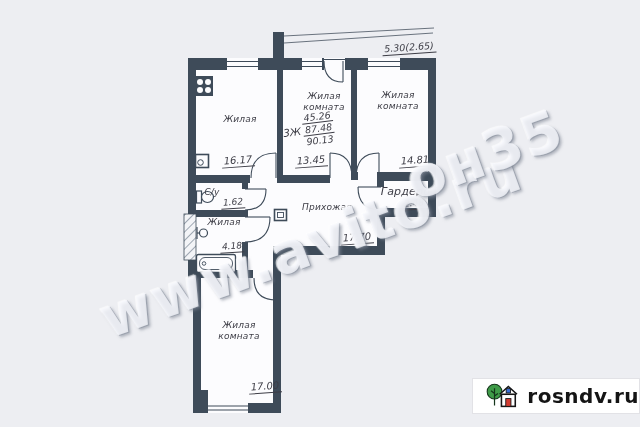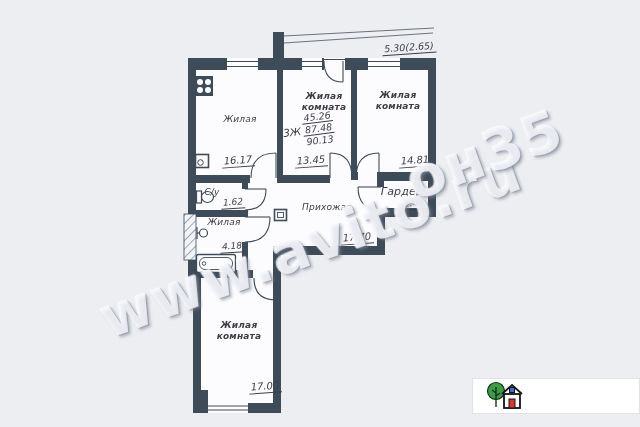--- a/index.html
+++ b/index.html
@@ -3,21 +3,21 @@
 <meta charset="utf-8">
 <style>
   html,body{margin:0;padding:0;}
   body{width:640px;height:427px;overflow:hidden;background:var(--bg,#edeef2);
        font-family:"DejaVu Sans",sans-serif;}
   #stage{position:relative;width:640px;height:427px;background:var(--bg,#edeef2);}
   #plan-svg{position:absolute;left:0;top:0;z-index:1;}
   .lbl{position:absolute;z-index:2;color:var(--txt,#3d3d46);font-style:italic;
        font-size:9px;line-height:1.2;text-align:center;letter-spacing:.2px;
        transform:translate(-50%,-50%);white-space:nowrap;}
-  .lbl.wrap{white-space:normal;width:58px;font-weight:bold;}
+  .lbl.wrap{white-space:normal;width:58px;}
   .num{position:absolute;z-index:2;color:var(--txt,#3d3d46);font-style:italic;
        font-size:10px;transform:translate(-50%,-50%) rotate(-4deg);}
   .num span{display:inline-block;border-bottom:1px solid var(--txt,#3d3d46);
        padding:0 2px 1px;}
   .summary{position:absolute;left:283px;top:112px;z-index:2;display:flex;
        align-items:center;gap:2px;color:var(--txt,#3d3d46);font-style:italic;
        transform:rotate(-7deg);}
   .summary .type{font-size:10.5px;}
   .summary .stack{display:flex;flex-direction:column;align-items:center;}
   .summary .stack span{font-size:9.5px;padding:0 2px;}
@@ -227,15 +227,16 @@
 
   <div id="logo">
     <svg width="42" height="30" viewBox="0 0 42 30">
       <circle cx="11" cy="10" r="8.5" fill="#3f9b48" stroke="#14351a" stroke-width="1.2"></circle>
       <path d="M11,6 L11,26 M11,12 L7,9 M11,15 L15,12" stroke="#14351a" stroke-width="1.4" fill="none"></path>
       <path d="M17,13 L27,4 L37,13" fill="#fff" stroke="#151515" stroke-width="1.8"></path>
       <rect x="19" y="13" width="16" height="14" fill="#fff" stroke="#151515" stroke-width="1.8"></rect>
       <rect x="24.5" y="6.5" width="5" height="5" fill="#3a6fd8" stroke="#151515" stroke-width="1"></rect>
       <rect x="24" y="18" width="6" height="9" fill="#d23b30" stroke="#151515" stroke-width="1"></rect>
     </svg>
+    <span class="site">rosndv.ru</span>
   </div>
 
 </div>
 
 </body></html>

